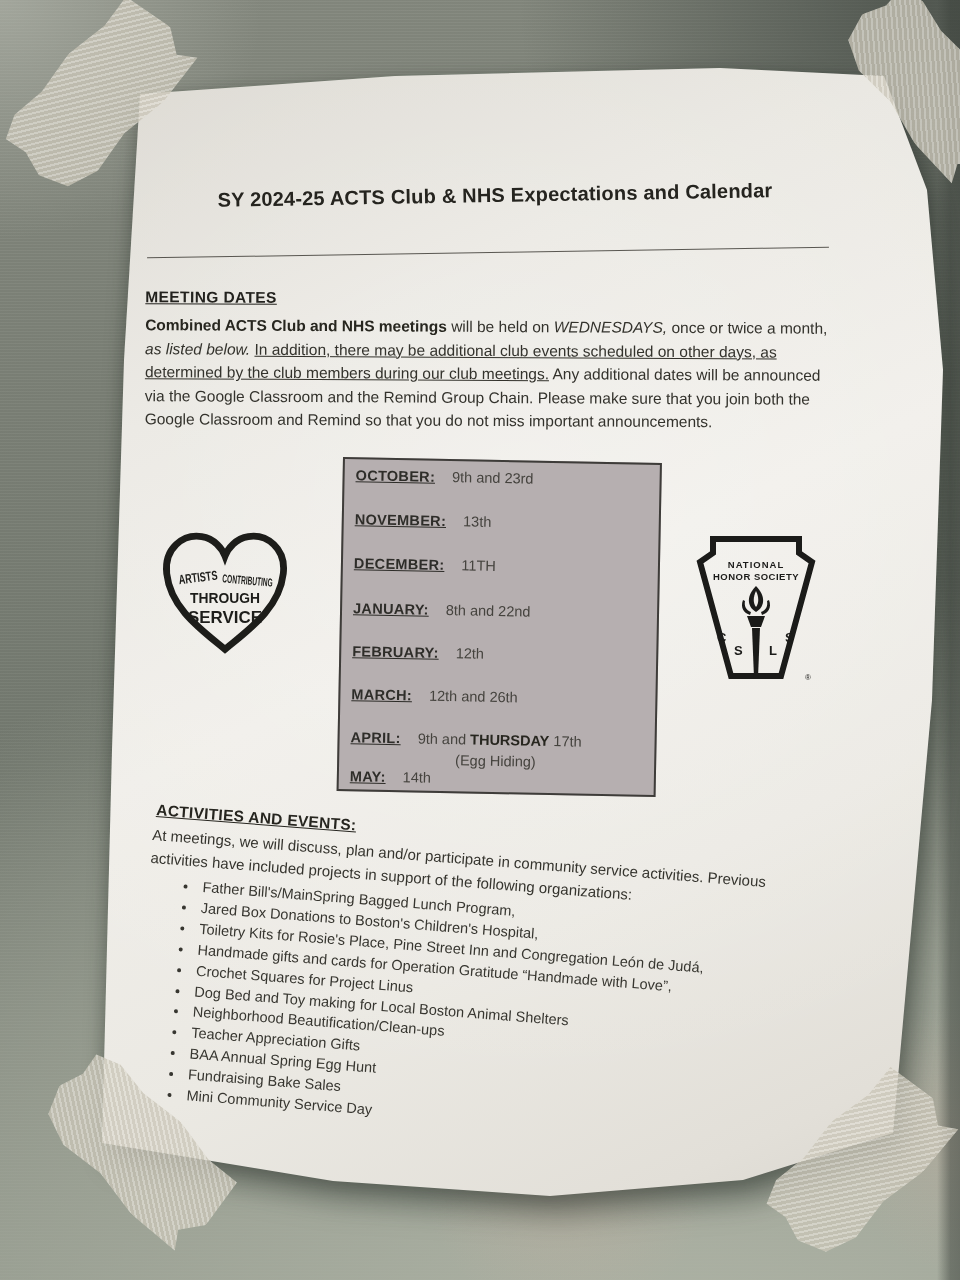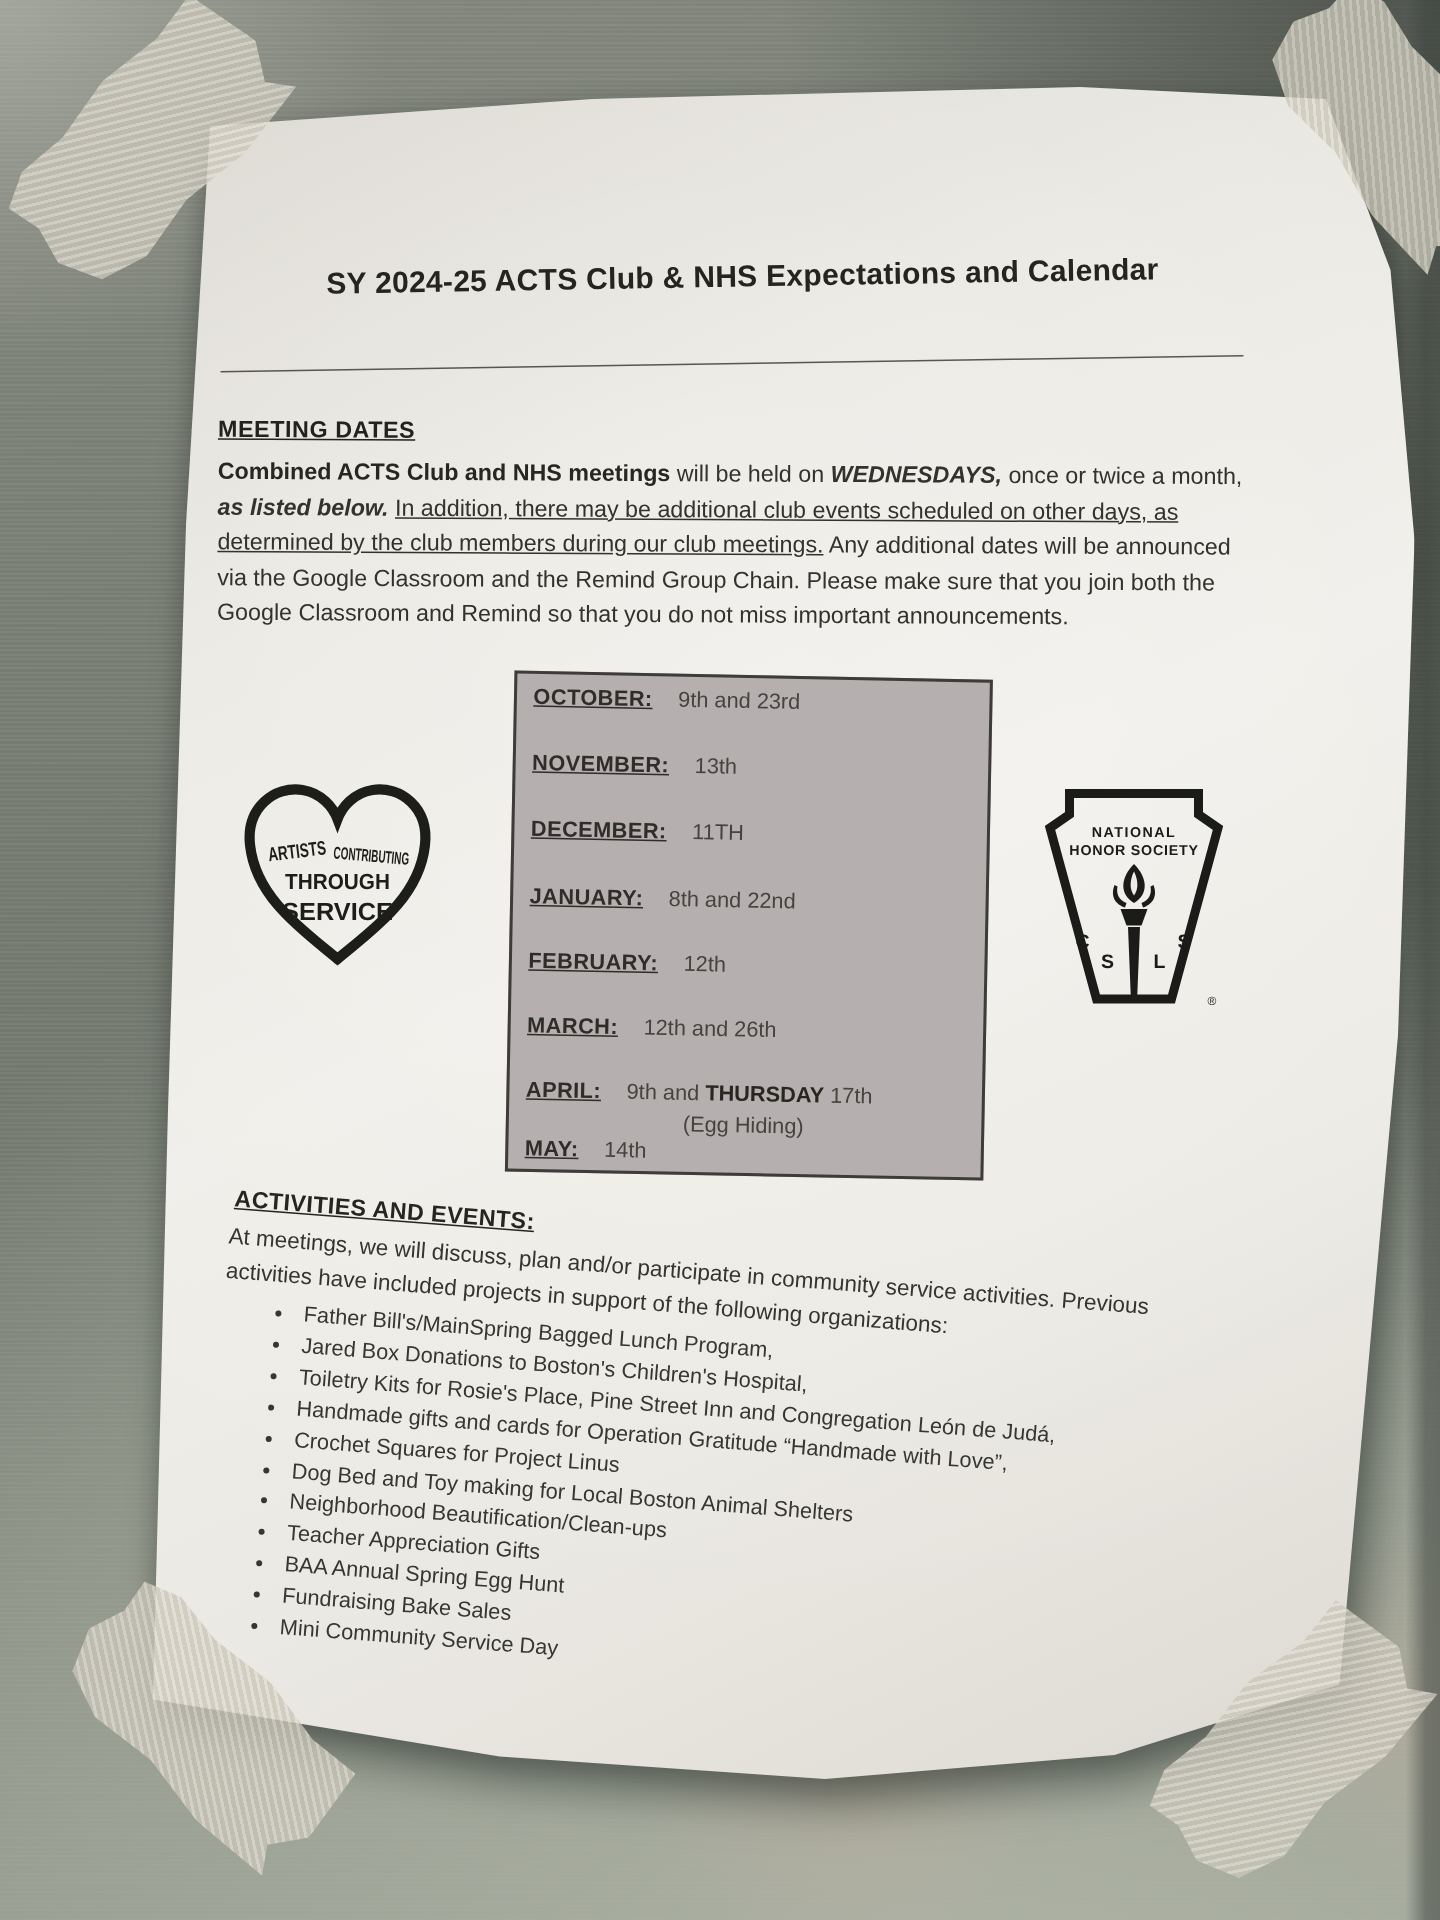--- a/index.html
+++ b/index.html
@@ -12,42 +12,42 @@
       radial-gradient(60% 45% at 96% 0%, rgba(50,57,52,.6) 0%, rgba(50,57,52,0) 70%),
       radial-gradient(38% 26% at 0% 0%, rgba(193,196,186,.5) 0%, rgba(193,196,186,0) 72%),
       radial-gradient(20% 15% at 59% 92%, rgba(208,178,162,.28) 0%, rgba(208,178,162,0) 75%),
       radial-gradient(14% 14% at 99% 89%, rgba(208,178,162,.24) 0%, rgba(208,178,162,0) 75%),
       radial-gradient(150% 85% at 70% 110%, rgba(176,181,167,.95) 0%, rgba(162,168,154,.7) 45%, rgba(120,126,116,0) 78%),
       repeating-linear-gradient(0deg, rgba(255,255,255,.03) 0 1px, rgba(0,0,0,.025) 1px 3px),
       linear-gradient(168deg, #868a80 0%, #7b8076 28%, #747a70 52%, #888d83 76%, #9aa095 100%);
   }
   
   .paper-wrap{
-    position:absolute;left:95px;top:50px;width:855px;height:1145px;z-index:2;
+    position:absolute;left:95px;top:60px;width:855px;height:1145px;z-index:2;
     filter:drop-shadow(9px 16px 14px rgba(32,38,33,.42)) drop-shadow(0 5px 8px rgba(32,38,33,.28));
   }
   .paper{
     position:relative;width:100%;height:100%;
     clip-path:polygon(45px 34px,300px 16px,625px 8px,789px 16px,832px 130px,848px 310px,837px 640px,798px 1073px,648px 1120px,455px 1136px,238px 1121px,7px 1083px,17px 690px,29px 300px);
     background:
       radial-gradient(120% 75% at 50% 38%, rgba(255,255,255,.30) 0%, rgba(255,255,255,0) 70%),
       linear-gradient(155deg,#dbd8d1 0%,#e9e7e1 25%,#f0eee9 48%,#ebe9e3 70%,#e2dfd8 90%,#d8d5cd 100%);
     color:#2a2925;
   }
   .abs{position:absolute;}
   
   .doc-title{left:70px;top:124px;width:660px;text-align:center;font-size:20px;font-weight:bold;
     letter-spacing:.2px;color:#25241f;transform:rotate(-1deg);}
   .rule{left:52px;top:192px;width:682px;height:0;border-top:1.6px solid rgba(62,60,54,.85);transform:rotate(-.9deg);}
   
   .meeting{left:50px;top:230px;width:695px;transform:rotate(.3deg);}
   .sec-head{font-size:15.5px;font-weight:bold;letter-spacing:.4px;color:#23221e;text-decoration:underline;}
   .md-para{margin:7px 0 0 0;font-size:15.5px;line-height:23.6px;color:#33322c;}
   .b{font-weight:bold;color:#27261f;}
-  .i{font-style:italic;font-weight:bold;}
+  .i{font-style:italic;}
   .u{text-decoration:underline;}
   
   .cal-box{left:248px;top:397px;width:319px;height:334px;background:#b6afb0;
     border:2px solid #3e3c39;transform:rotate(1.1deg);transform-origin:0 0;}
   .cal-row{position:absolute;left:11px;white-space:nowrap;font-size:14.5px;line-height:21px;}
   .cal-label{font-weight:bold;color:#2e2d29;text-decoration:underline;letter-spacing:.3px;}
   .cal-value{margin-left:17px;color:#45433e;}
   .cal-note{position:absolute;left:116px;font-size:14.5px;color:#45433e;}
   
   .logo-acts{left:62px;top:463px;width:136px;height:138px;}

